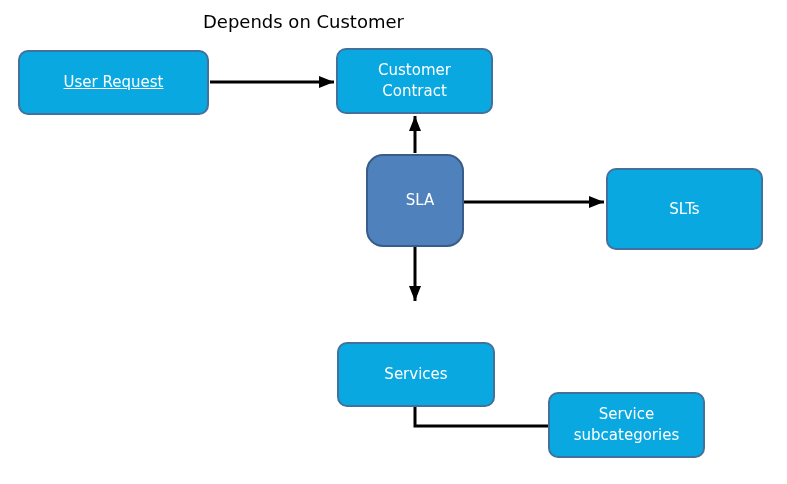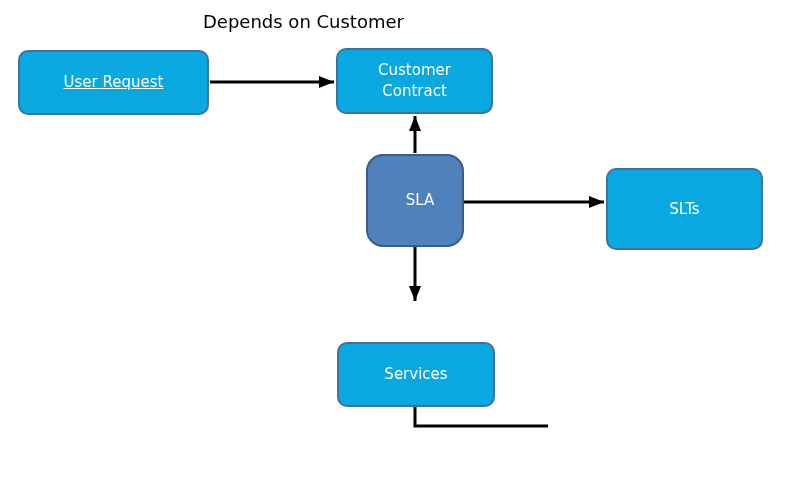--- a/index.html
+++ b/index.html
@@ -102,14 +102,17 @@
   </div>
 
   <div class="node n-slts">
     <span>SLTs</span>
   </div>
 
   <div class="node n-services">
     <span>Services</span>
   </div>
 
+  <div class="node n-service-subcategories">
+    <span>Service subcategories</span>
+  </div>
 
 </div>
 
 </body></html>

